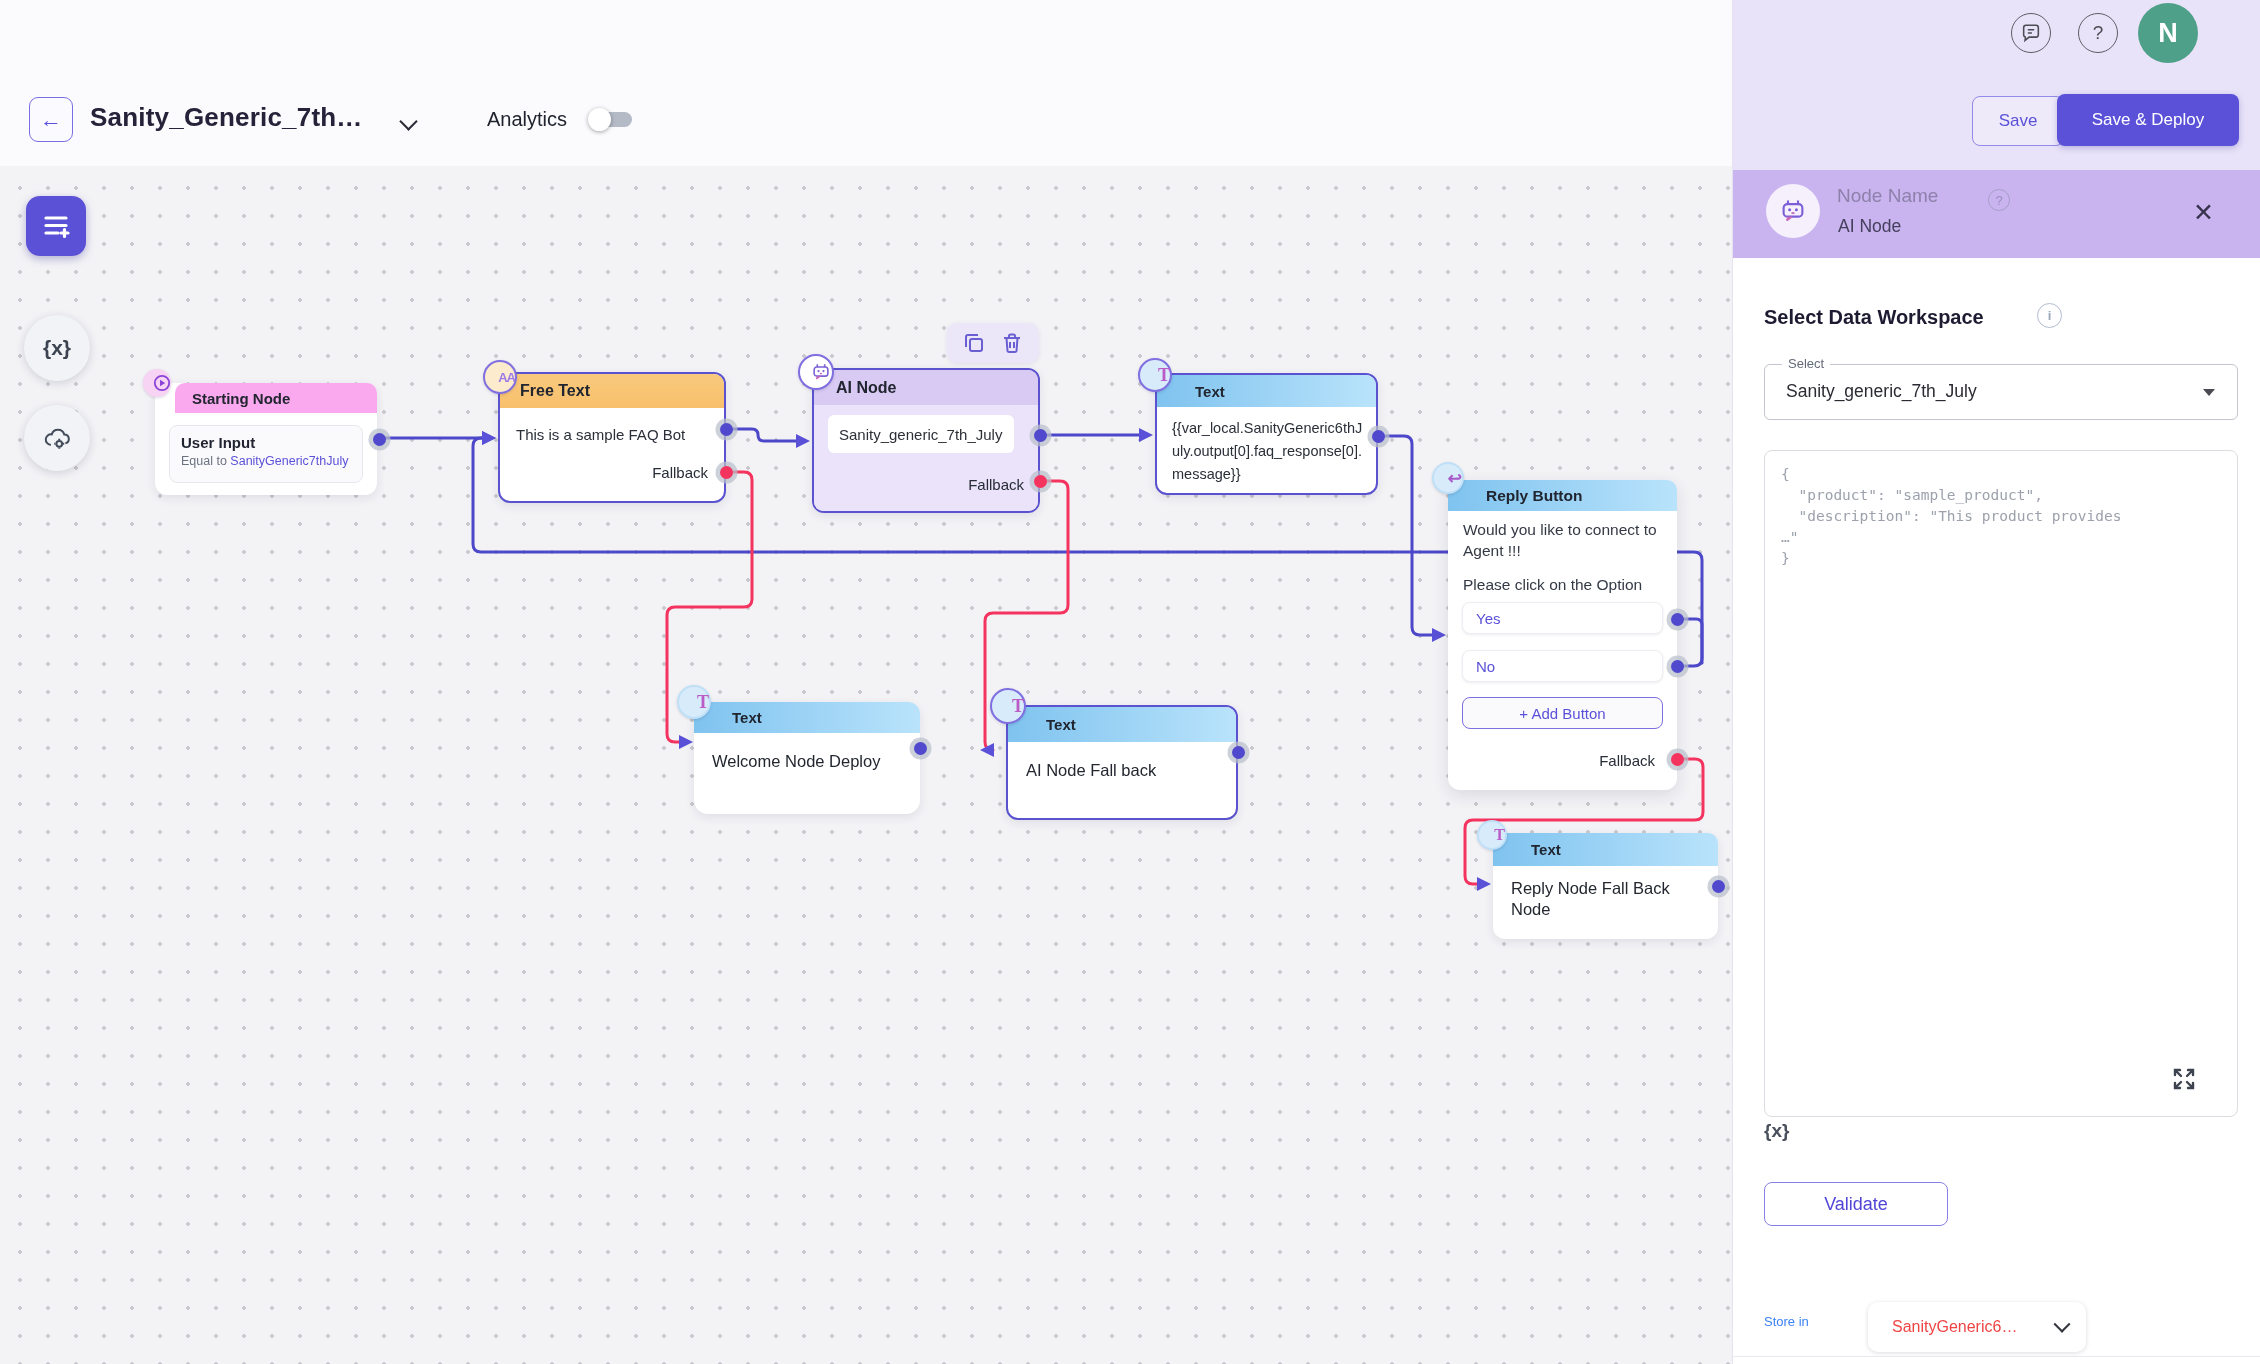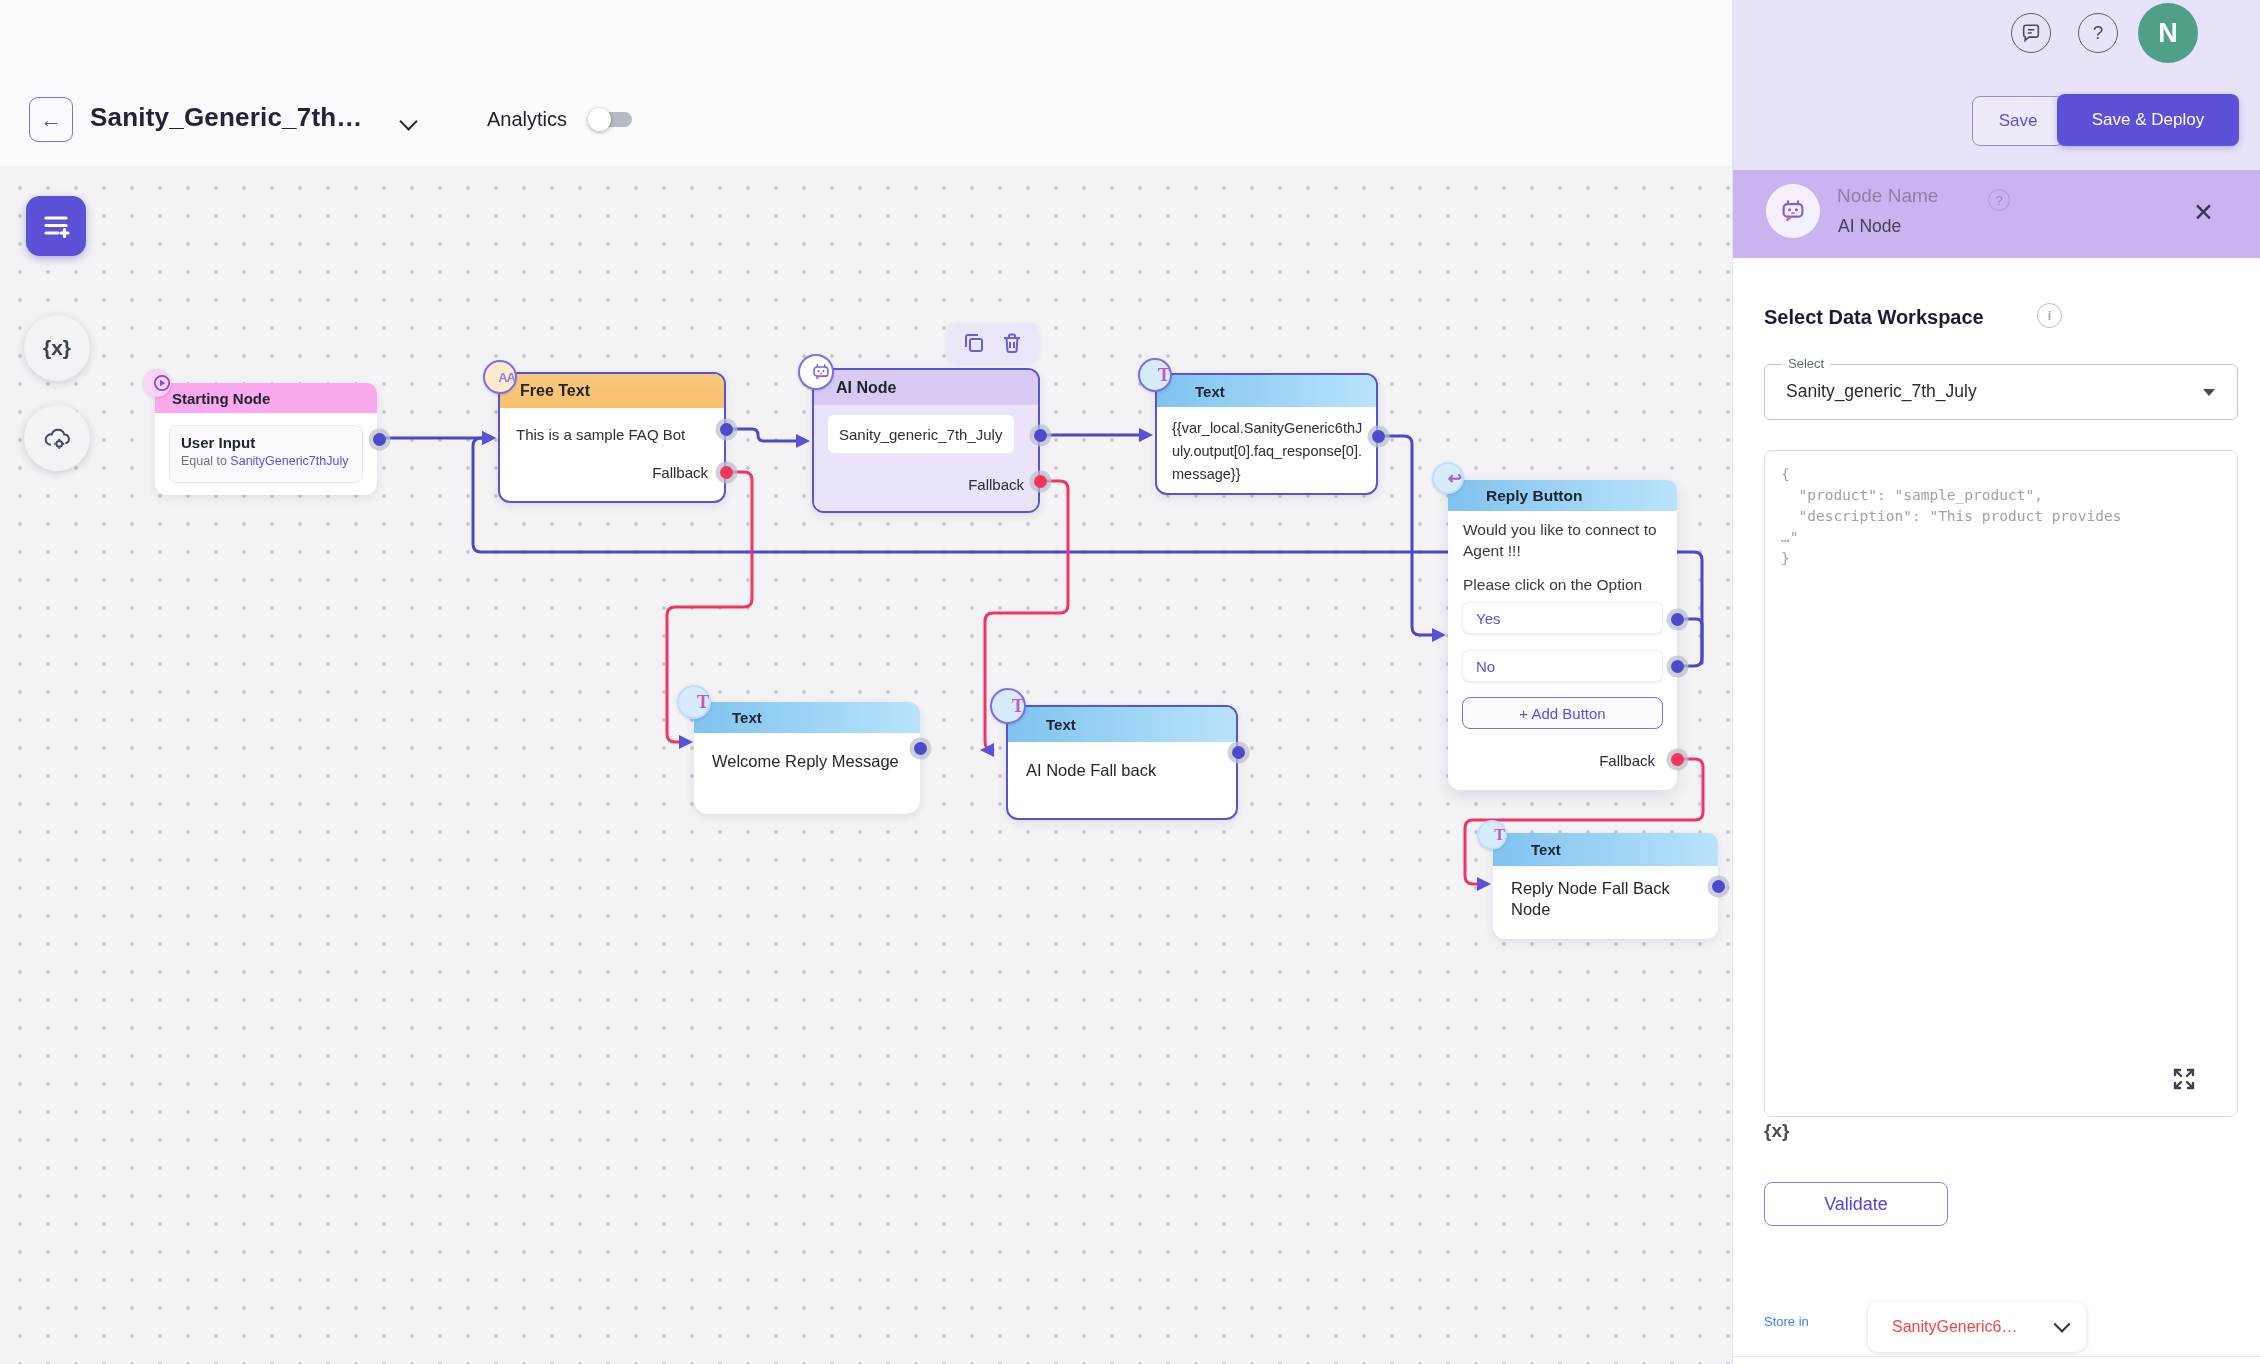--- a/index.html
+++ b/index.html
@@ -169,21 +169,21 @@
             <path d="M16 4 H6 a2 2 0 0 0 -2 2 V16"></path>
           </svg>
       </span>
       <span class="tool-ic">
         <svg viewBox="0 0 24 24" fill="none" stroke="#6a5fd2" stroke-width="2">
             <path d="M4 7 H20 M9 7 V5 a1.5 1.5 0 0 1 1.5 -1.5 h3 A1.5 1.5 0 0 1 15 5 V7 M6.5 7 L7.5 20 a1.5 1.5 0 0 0 1.5 1 h6 a1.5 1.5 0 0 0 1.5 -1 L17.5 7 M10 11 v6 M14 11 v6"></path>
           </svg>
       </span>
     </div>
 
-    <div class="node" style="left:155px; top:217px; width:222px; height:112px;">
+    <div class="node" style="left:155px; top:217px; width:222px; height:112px;padding-left:20px;">
       <div class="node-header hdr-pink" style="height:30px; padding-left:17px; font-size:15px;">
         <span>Starting Node</span>
       </div>
       <div class="start-card">
         <div class="t1">User Input</div>
         <div class="t2"><span>Equal to </span><b>SanityGeneric7thJuly</b></div>
       </div>
     </div>
 
     <div class="node sel" style="left:498px; top:206px; width:228px; height:131px;">
@@ -228,21 +228,21 @@
       <div class="add-btn">
           <span>+ Add Button</span>
         </div>
       <div class="fallback-row" style="top:272px; right:22px;">Fallback</div>
     </div>
 
     <div class="node" style="left:694px; top:536px; width:226px; height:112px; border-radius:14px;">
       <div class="node-header hdr-blue" style="height:31px; border-radius:12px 12px 0 0;">
         <span>Text</span>
       </div>
-      <div class="body-text big-text" style="left:18px; top:50px;">Welcome Reply Message</div>
+      <div class="body-text big-text" style="left:18px; top:50px;">Welcome Node Deploy</div>
     </div>
 
     <div class="node sel" style="left:1006px; top:539px; width:232px; height:115px;">
       <div class="node-header hdr-blue" style="height:35px;">
         <span>Text</span>
       </div>
       <div class="body-text big-text" style="left:18px; top:54px;">AI Node Fall back</div>
     </div>
 
     <div class="node" style="left:1493px; top:667px; width:225px; height:106px;">

